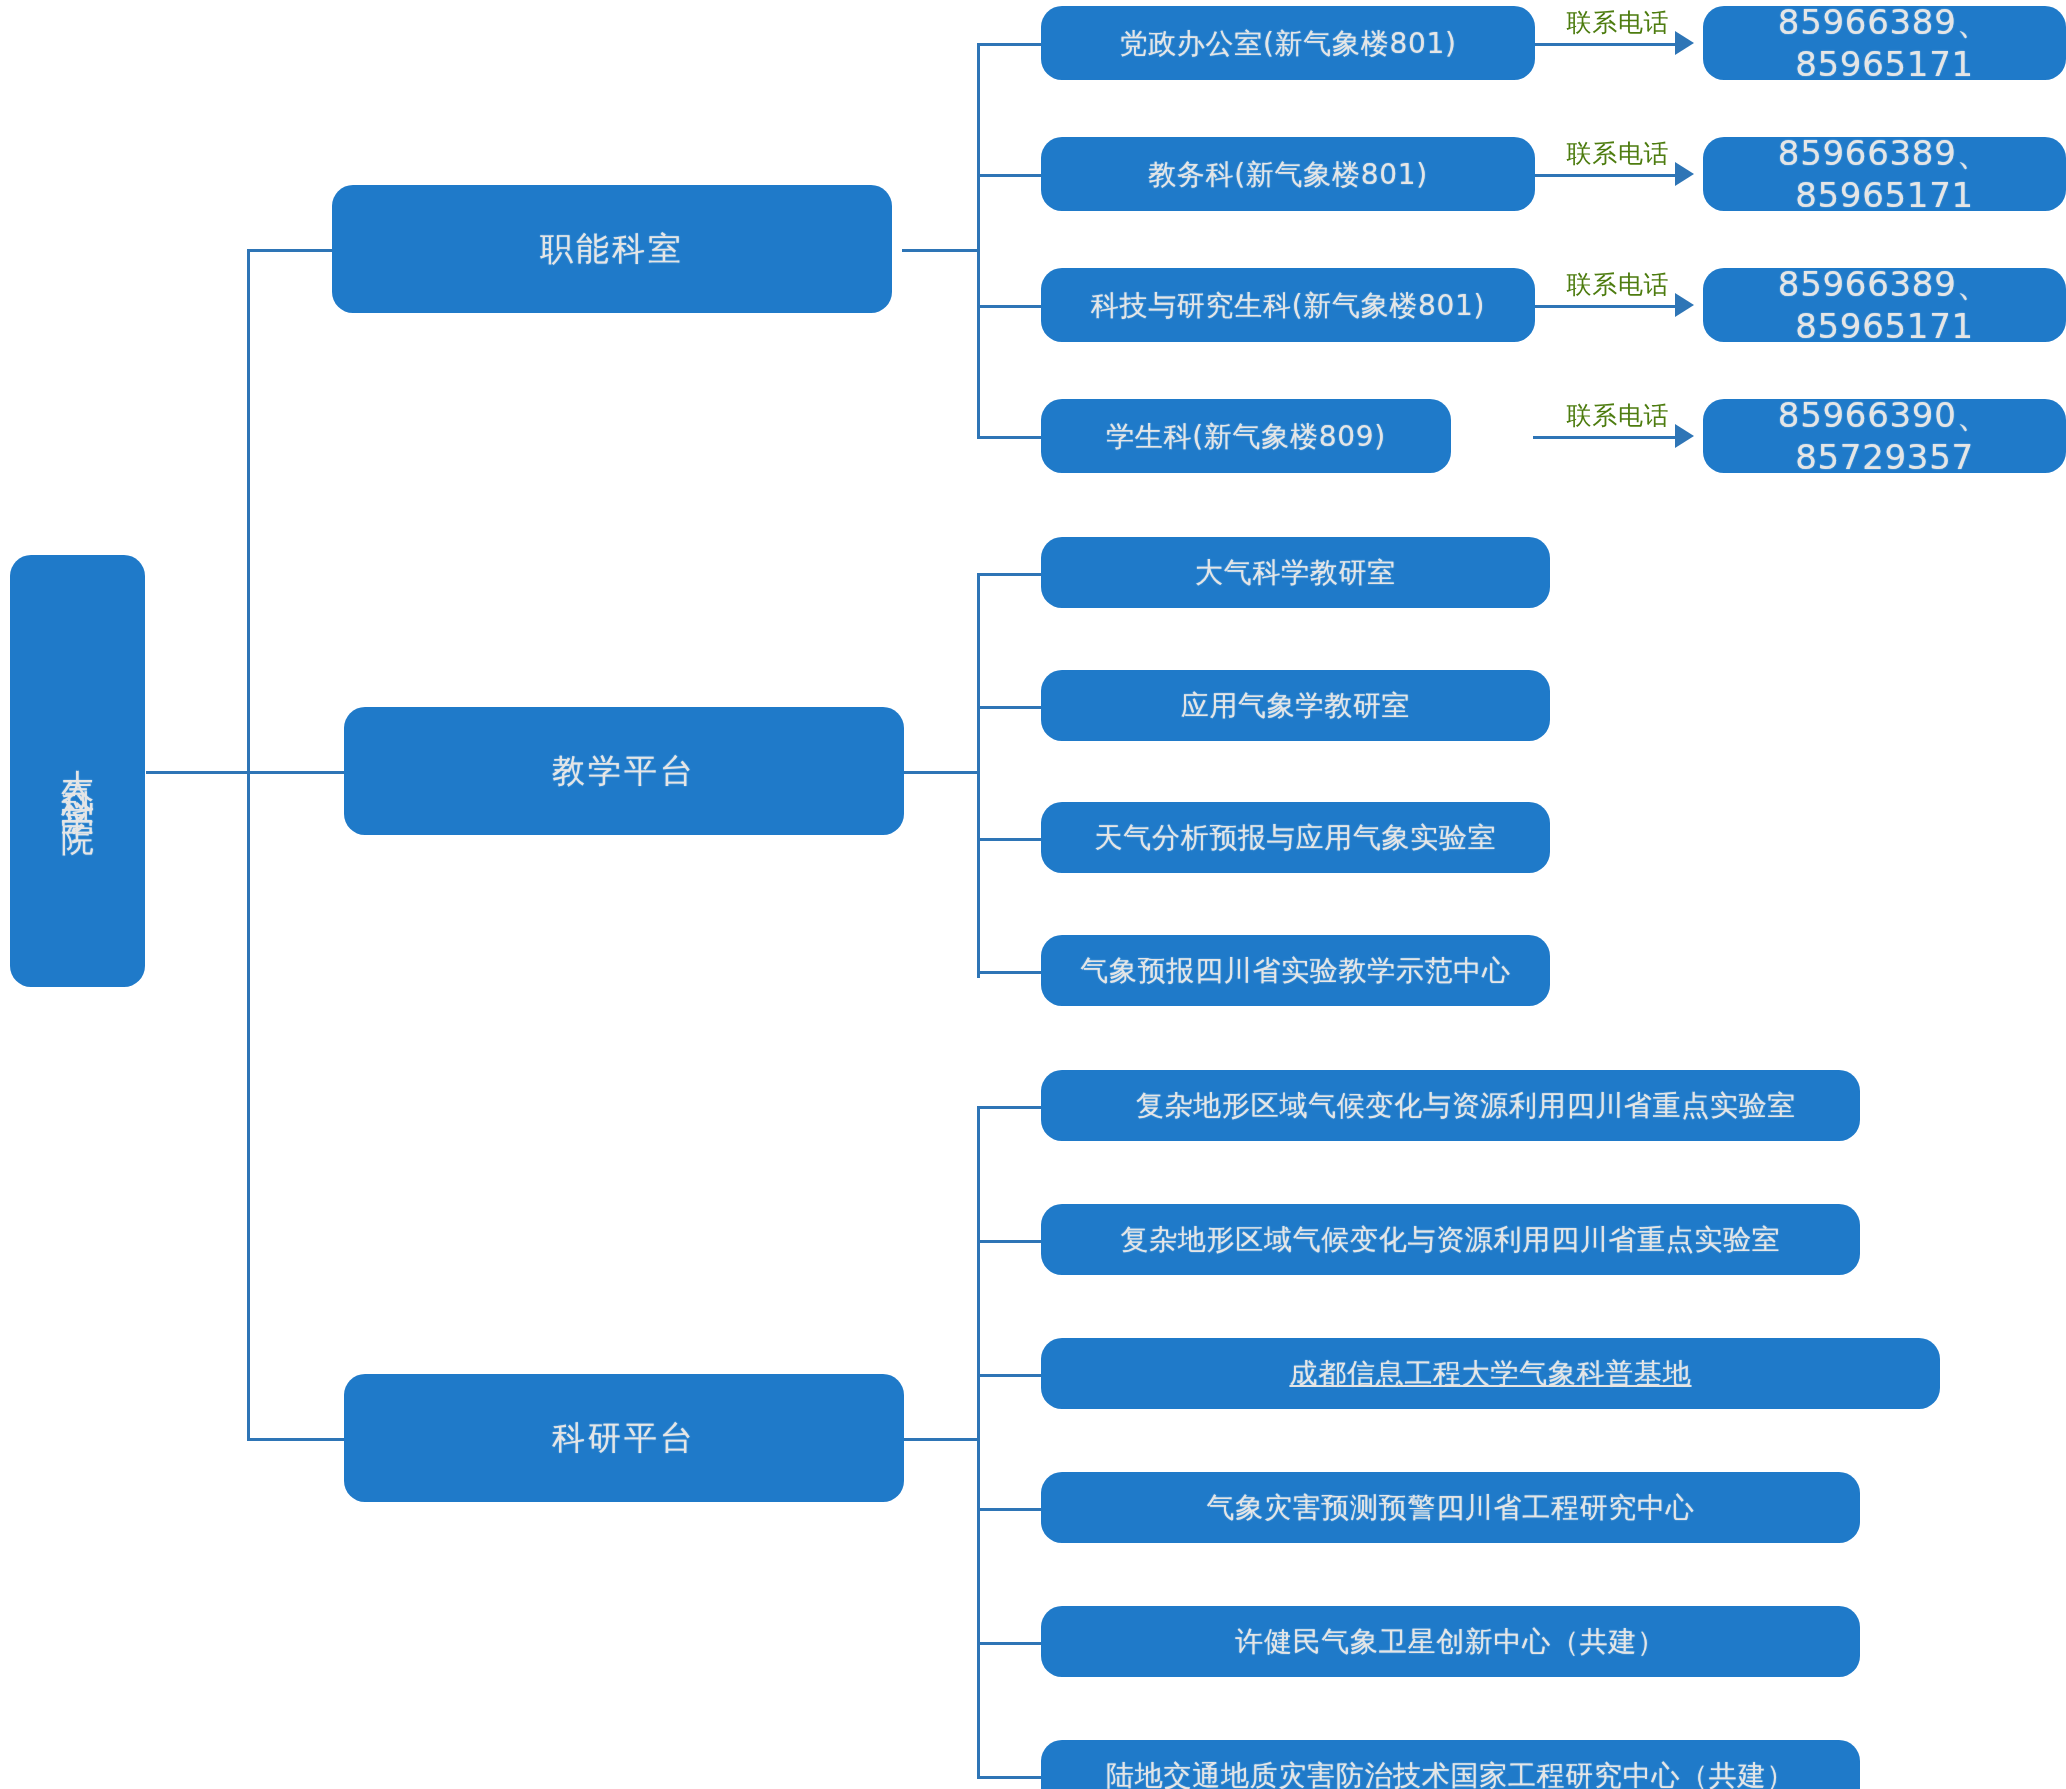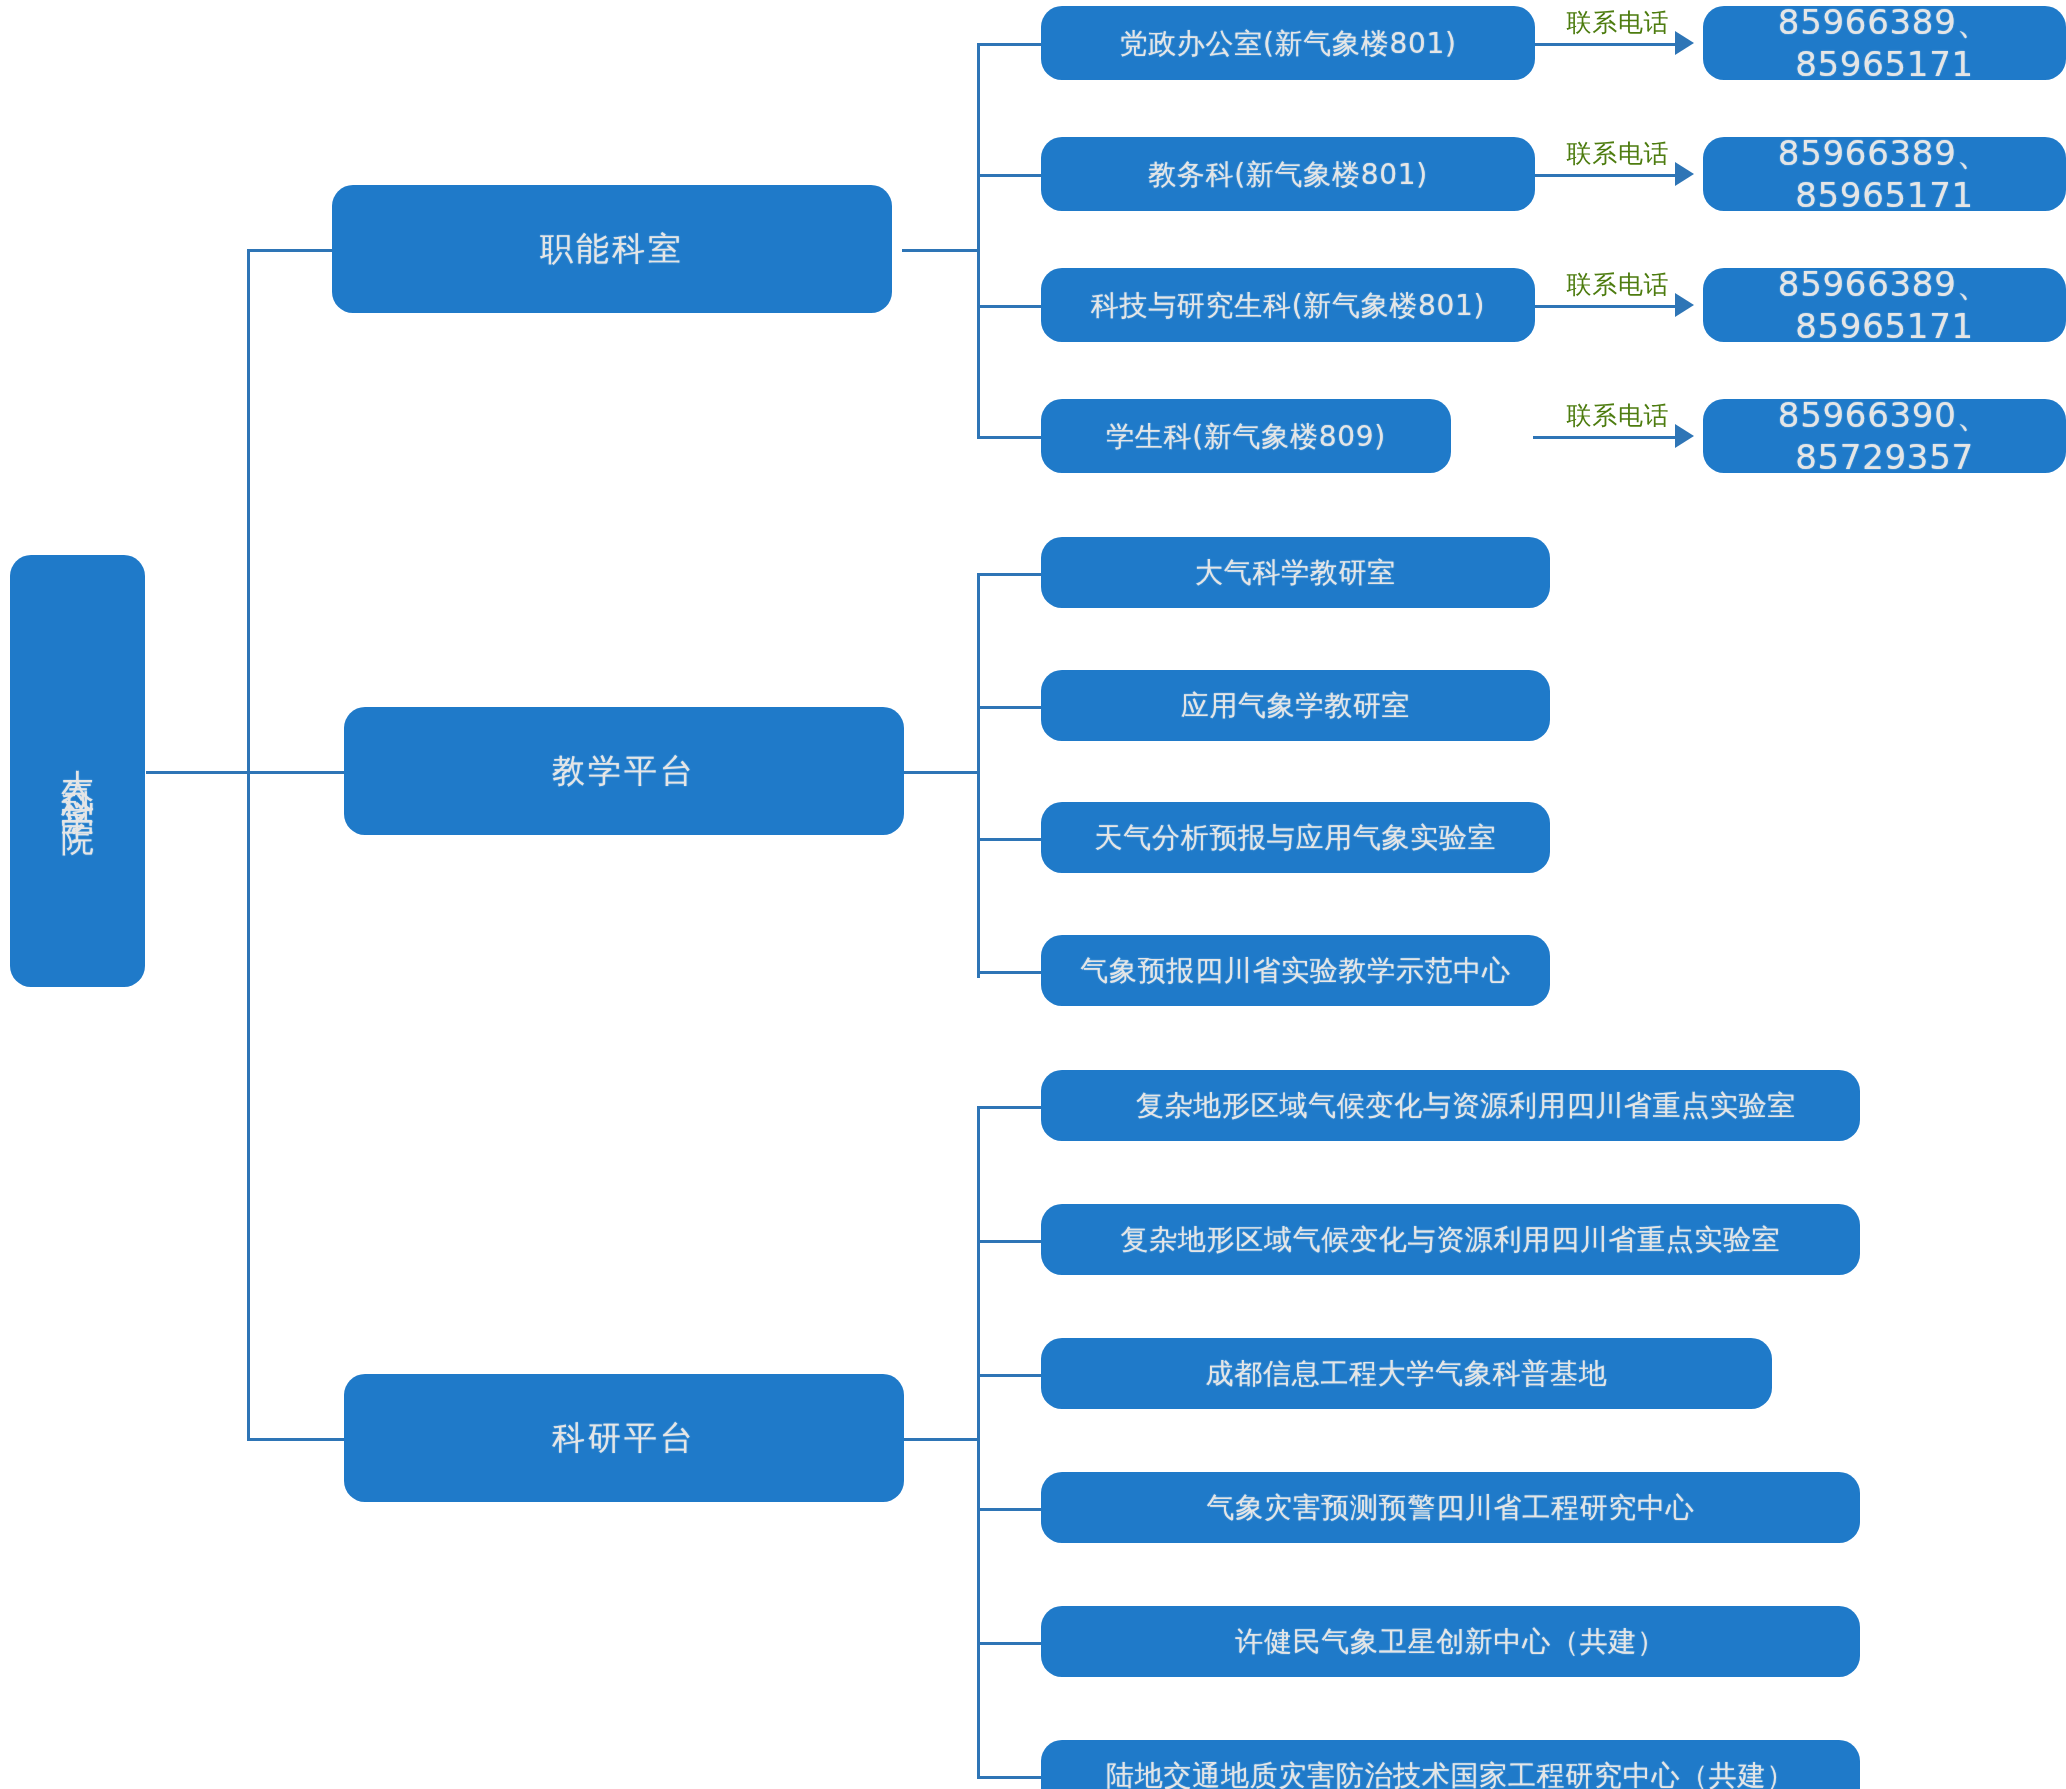--- a/index.html
+++ b/index.html
@@ -132,19 +132,19 @@
   <div class="node phone" style="left:1693px;top:268px;width:363px;height:74px;">85966389、85965171</div>
   <div class="node phone" style="left:1693px;top:399px;width:363px;height:74px;">85966390、85729357</div>
 
   <div class="node leaf" style="left:1041px;top:537px;width:509px;height:71px;">大气科学教研室</div>
   <div class="node leaf" style="left:1041px;top:670px;width:509px;height:71px;">应用气象学教研室</div>
   <div class="node leaf" style="left:1041px;top:802px;width:509px;height:71px;">天气分析预报与应用气象实验室</div>
   <div class="node leaf" style="left:1041px;top:935px;width:509px;height:71px;">气象预报四川省实验教学示范中心</div>
 
   <div class="node leaf" style="left:1041px;top:1070px;width:819px;height:71px;padding-left:31px;">复杂地形区域气候变化与资源利用四川省重点实验室</div>
   <div class="node leaf" style="left:1041px;top:1204px;width:819px;height:71px;">复杂地形区域气候变化与资源利用四川省重点实验室</div>
-  <div class="node leaf" style="left:1041px;top:1338px;width:731px;height:71px;">成都信息工程大学气象科普基地</div>
+  <div class="node leaf" style="left:1041px;top:1338px;width:899px;height:71px;text-decoration:underline;">成都信息工程大学气象科普基地</div>
   <div class="node leaf" style="left:1041px;top:1472px;width:819px;height:71px;">气象灾害预测预警四川省工程研究中心</div>
   <div class="node leaf" style="left:1041px;top:1606px;width:819px;height:71px;">许健民气象卫星创新中心（共建）</div>
   <div class="node leaf" style="left:1041px;top:1740px;width:819px;height:71px;">陆地交通地质灾害防治技术国家工程研究中心（共建）</div>
 
 </div>
 
 
 </body></html>

